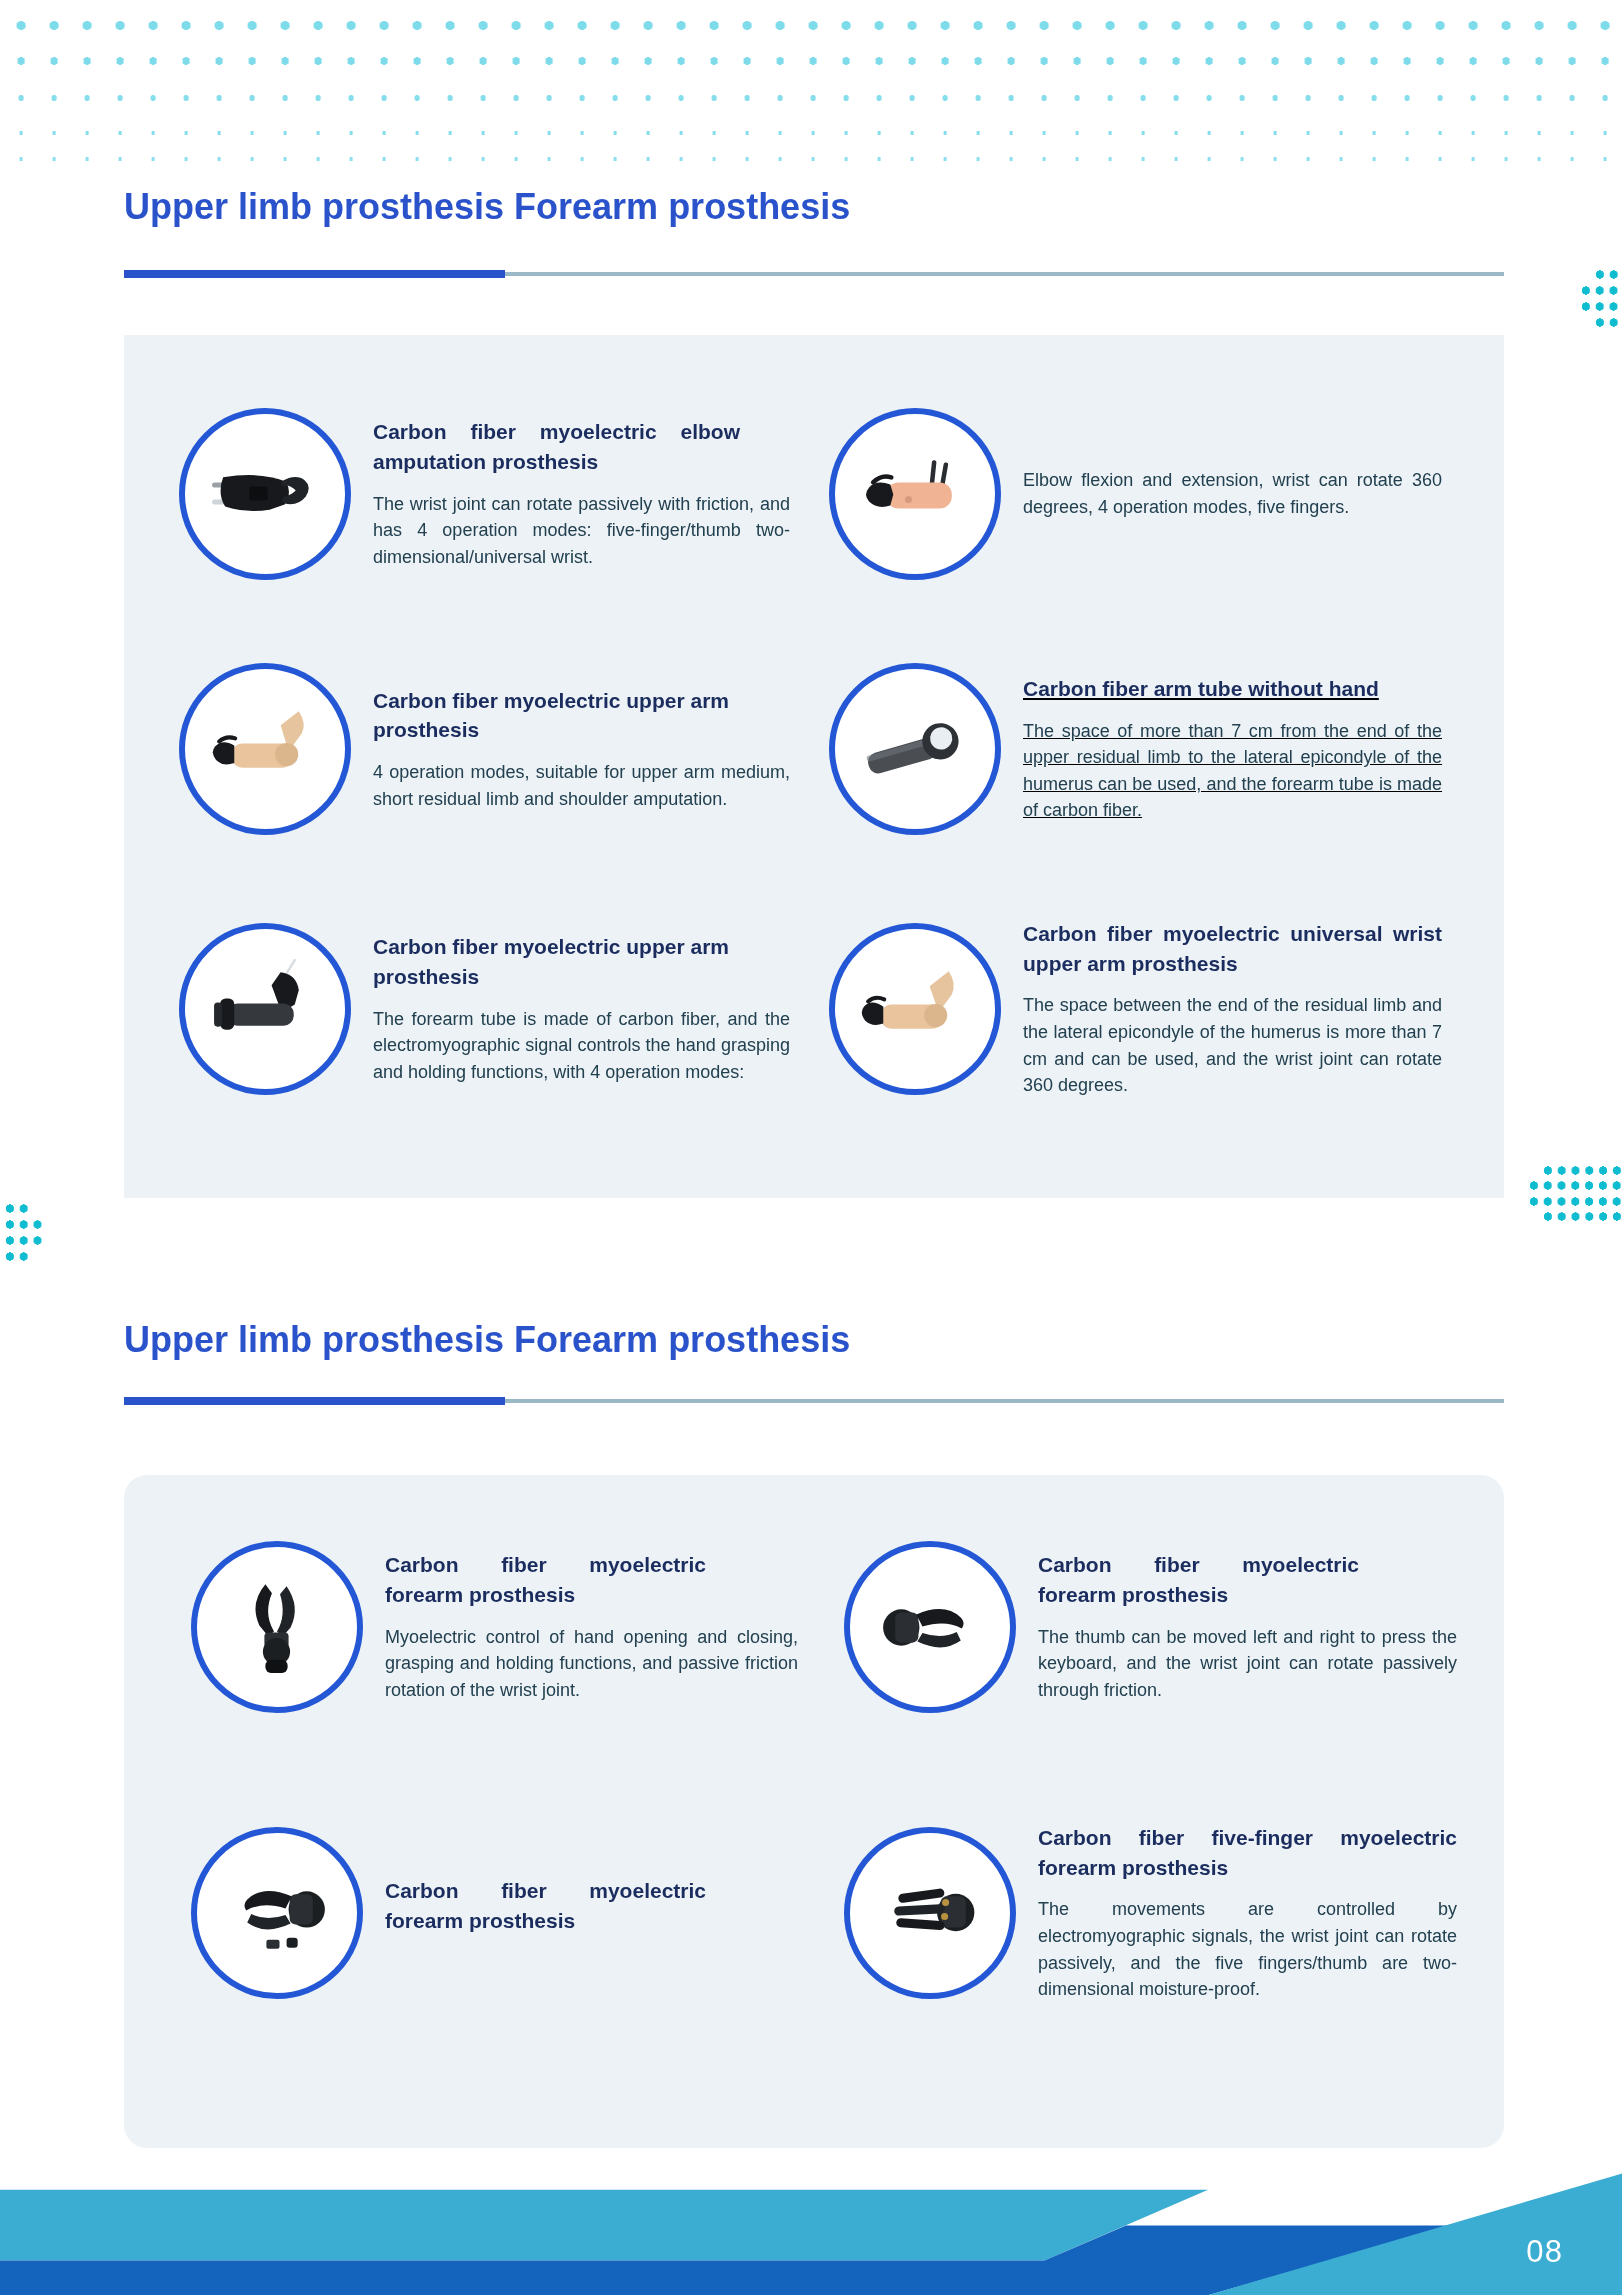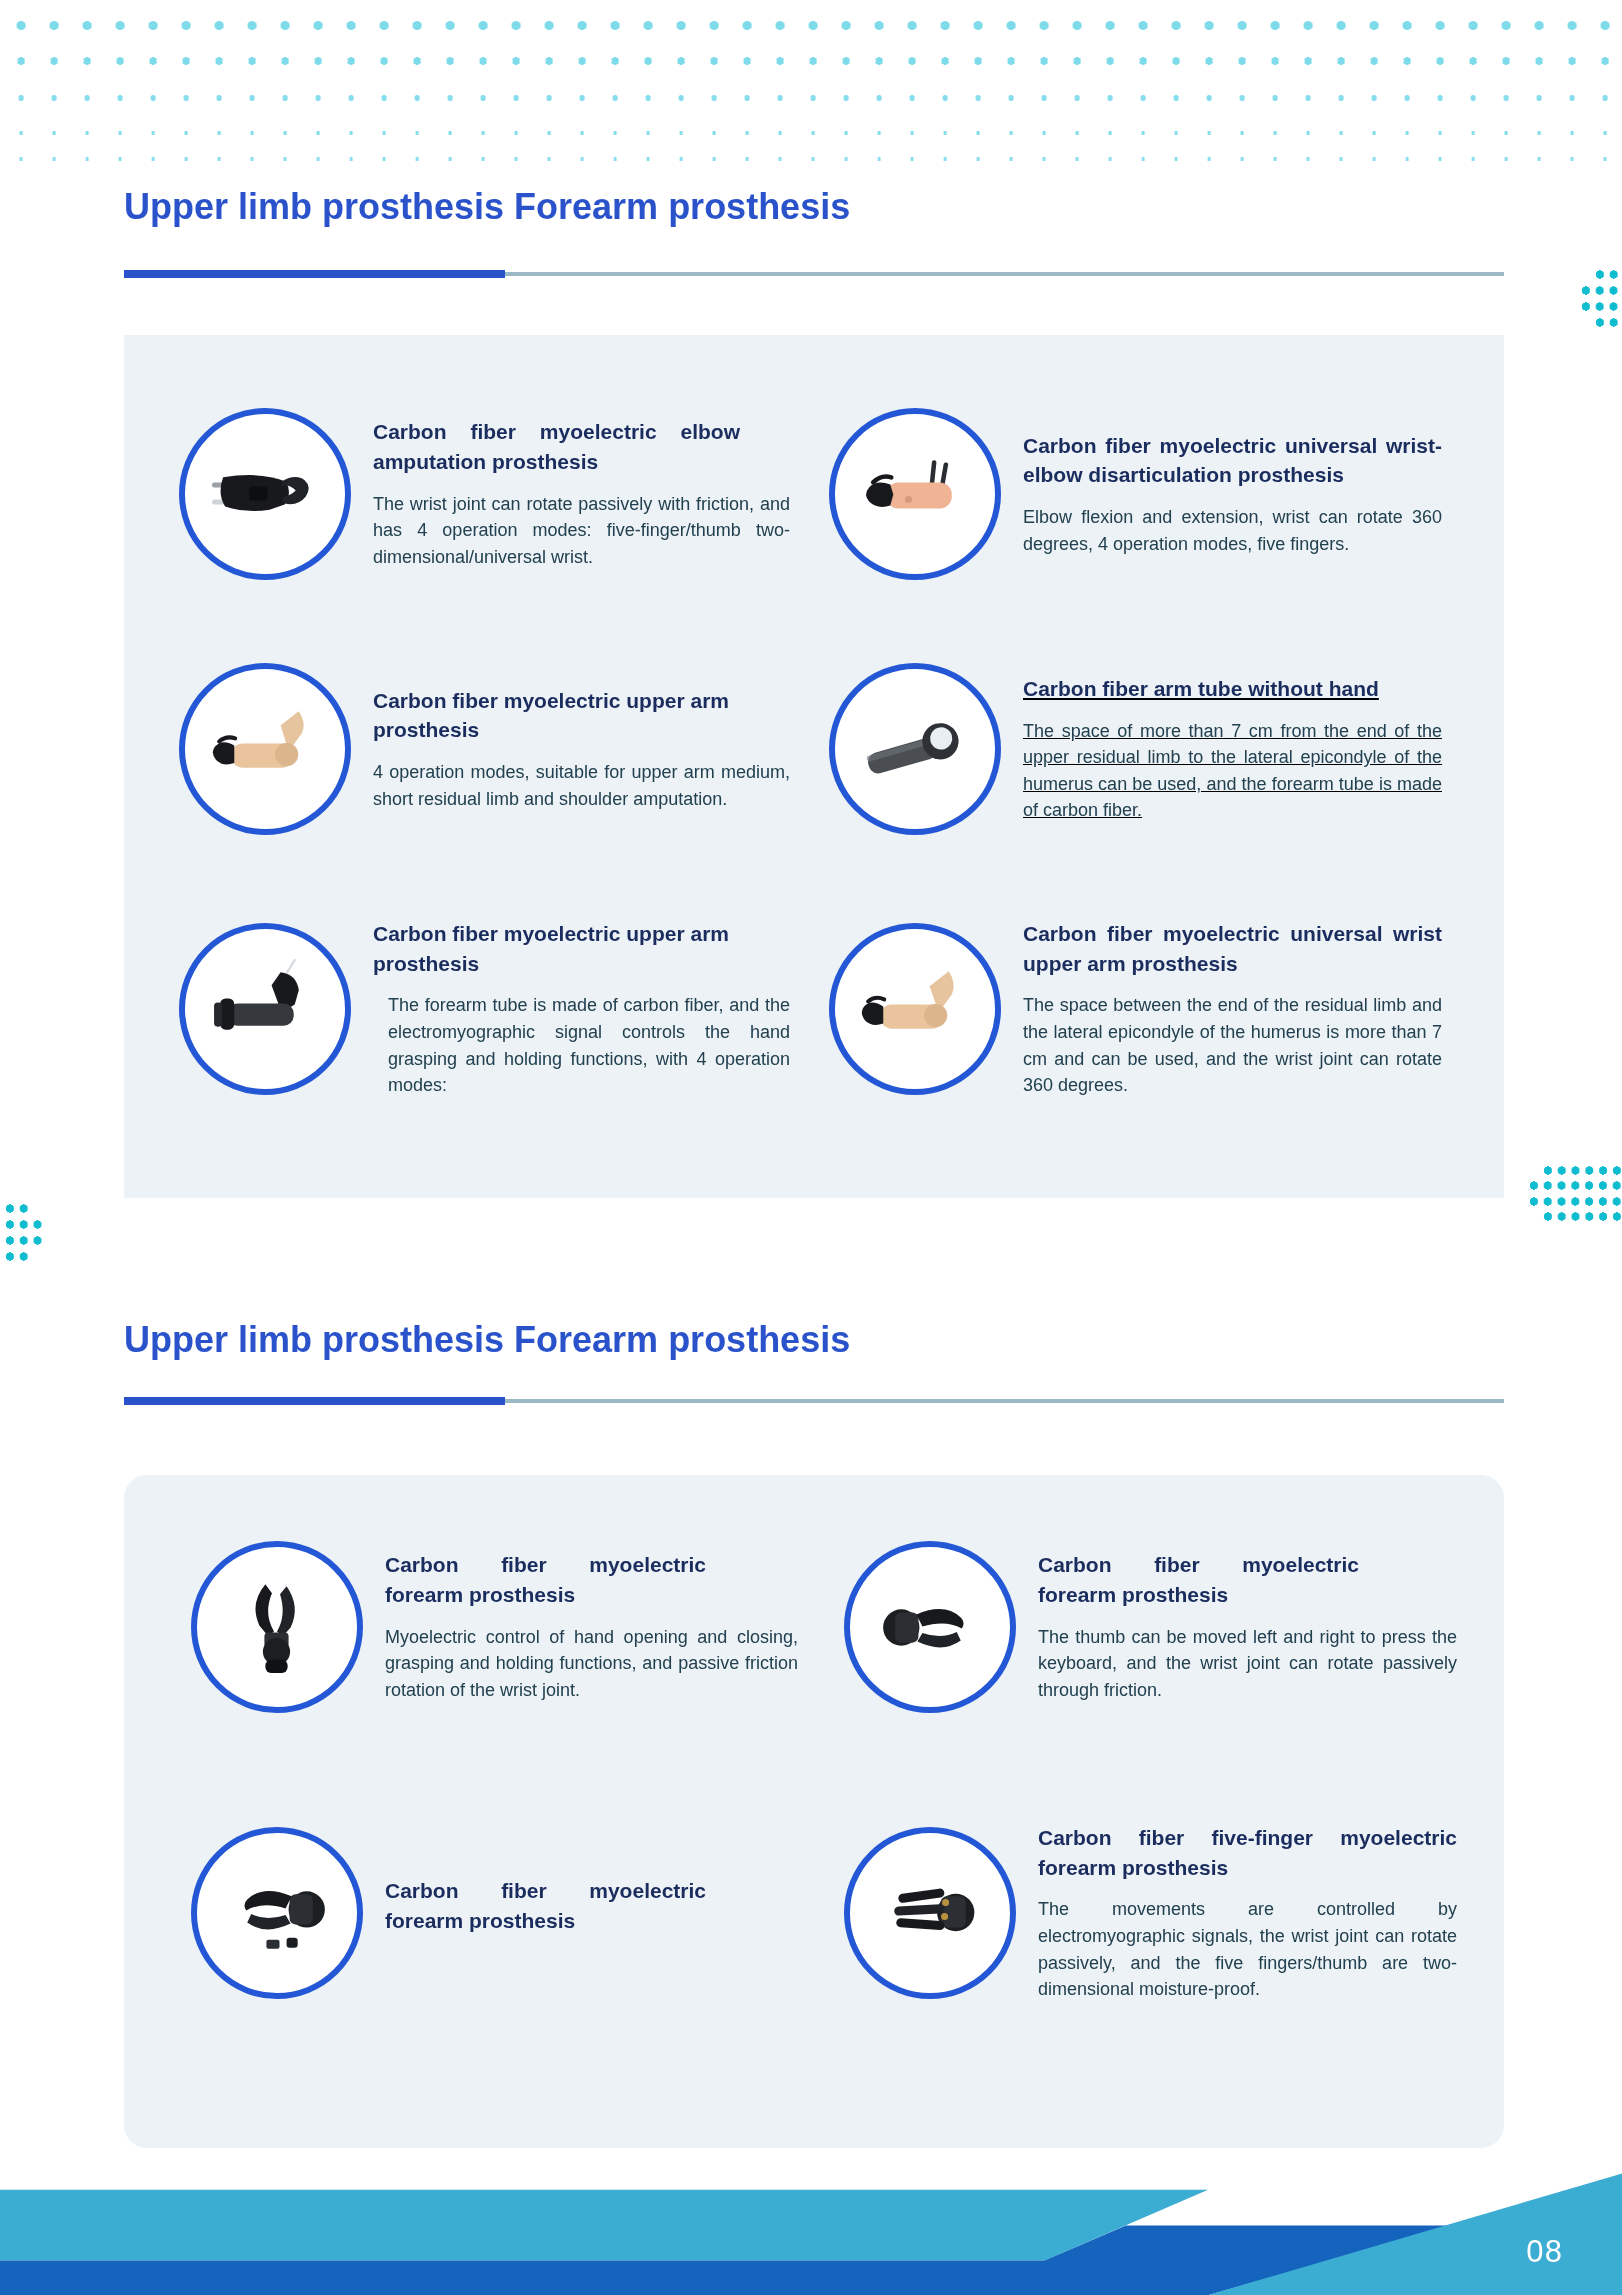--- a/index.html
+++ b/index.html
@@ -72,21 +72,20 @@
       <svg viewBox="0 0 240 240" width="121" height="121">
         <rect x="150" y="52" width="9" height="58" rx="4" fill="#2a2d31" transform="rotate(6 154 80)"></rect>
         <rect x="172" y="56" width="9" height="54" rx="4" fill="#2a2d31" transform="rotate(10 176 82)"></rect>
         <rect x="62" y="96" width="130" height="52" rx="24" fill="#F0B394"></rect>
         <circle cx="106" cy="130" r="7" fill="#d89a7c"></circle>
         <path d="M70 100 q-28 -10 -42 6 q-12 14 0 28 q16 16 42 8 l6 -22 z" fill="#17191c"></path>
         <path d="M36 96 q16 -16 36 -10" stroke="#17191c" stroke-width="9" fill="none" stroke-linecap="round"></path>
       </svg>
     </div>
     <div class="ptext">
-      <h3 class="ptitle">Carbon fiber myoelectric universal wrist-elbow disarticulation prosthesis</h3>
       <p class="pdesc">Elbow flexion and extension, wrist can rotate 360 degrees, 4 operation modes, five fingers.</p>
     </div>
   </div>
 
   <div class="product" style="left:55px;top:328px;width:611px;">
     <div class="pcircle">
       <svg viewBox="0 0 240 240" width="121" height="121">
         <path d="M150 72 l36 -28 q16 24 6 44 l-26 36 z" fill="#E6C49E"></path>
         <rect x="52" y="108" width="124" height="48" rx="23" fill="#E9C49C"></rect>
         <circle cx="162" cy="130" r="23" fill="#DBB58C"></circle>
@@ -122,21 +121,21 @@
       <svg viewBox="0 0 240 240" width="121" height="121">
         <path d="M162 48 l16 -26" stroke="#d8dde1" stroke-width="5" stroke-linecap="round"></path>
         <path d="M150 46 q32 4 36 36 l-8 28 -26 16 -20 -54 z" fill="#17191c"></path>
         <rect x="44" y="108" width="132" height="44" rx="20" fill="#35383D"></rect>
         <rect x="30" y="98" width="28" height="62" rx="11" fill="#17191c"></rect>
         <rect x="18" y="106" width="16" height="48" rx="7" fill="#25282c"></rect>
       </svg>
     </div>
     <div class="ptext">
       <h3 class="ptitle" style="max-width:356px;">Carbon fiber myoelectric upper arm prosthesis</h3>
-      <p class="pdesc" style="max-width:417px;margin-left:15px;">The forearm tube is made of carbon fiber, and the electromyographic signal controls the hand grasping and holding functions, with 4 operation modes:</p>
+      <p class="pdesc" style="max-width:417px;">The forearm tube is made of carbon fiber, and the electromyographic signal controls the hand grasping and holding functions, with 4 operation modes:</p>
     </div>
   </div>
 
   <div class="product" style="left:705px;top:588px;width:613px;">
     <div class="pcircle">
       <svg viewBox="0 0 240 240" width="121" height="121">
         <path d="M148 74 l38 -30 q16 24 6 46 l-26 36 z" fill="#E6C49E"></path>
         <rect x="50" y="110" width="126" height="48" rx="23" fill="#E9C49C"></rect>
         <circle cx="160" cy="132" r="23" fill="#DBB58C"></circle>
         <path d="M56 114 q-24 -16 -38 0 q-10 12 2 28 q14 14 36 6 z" fill="#17191c"></path>

